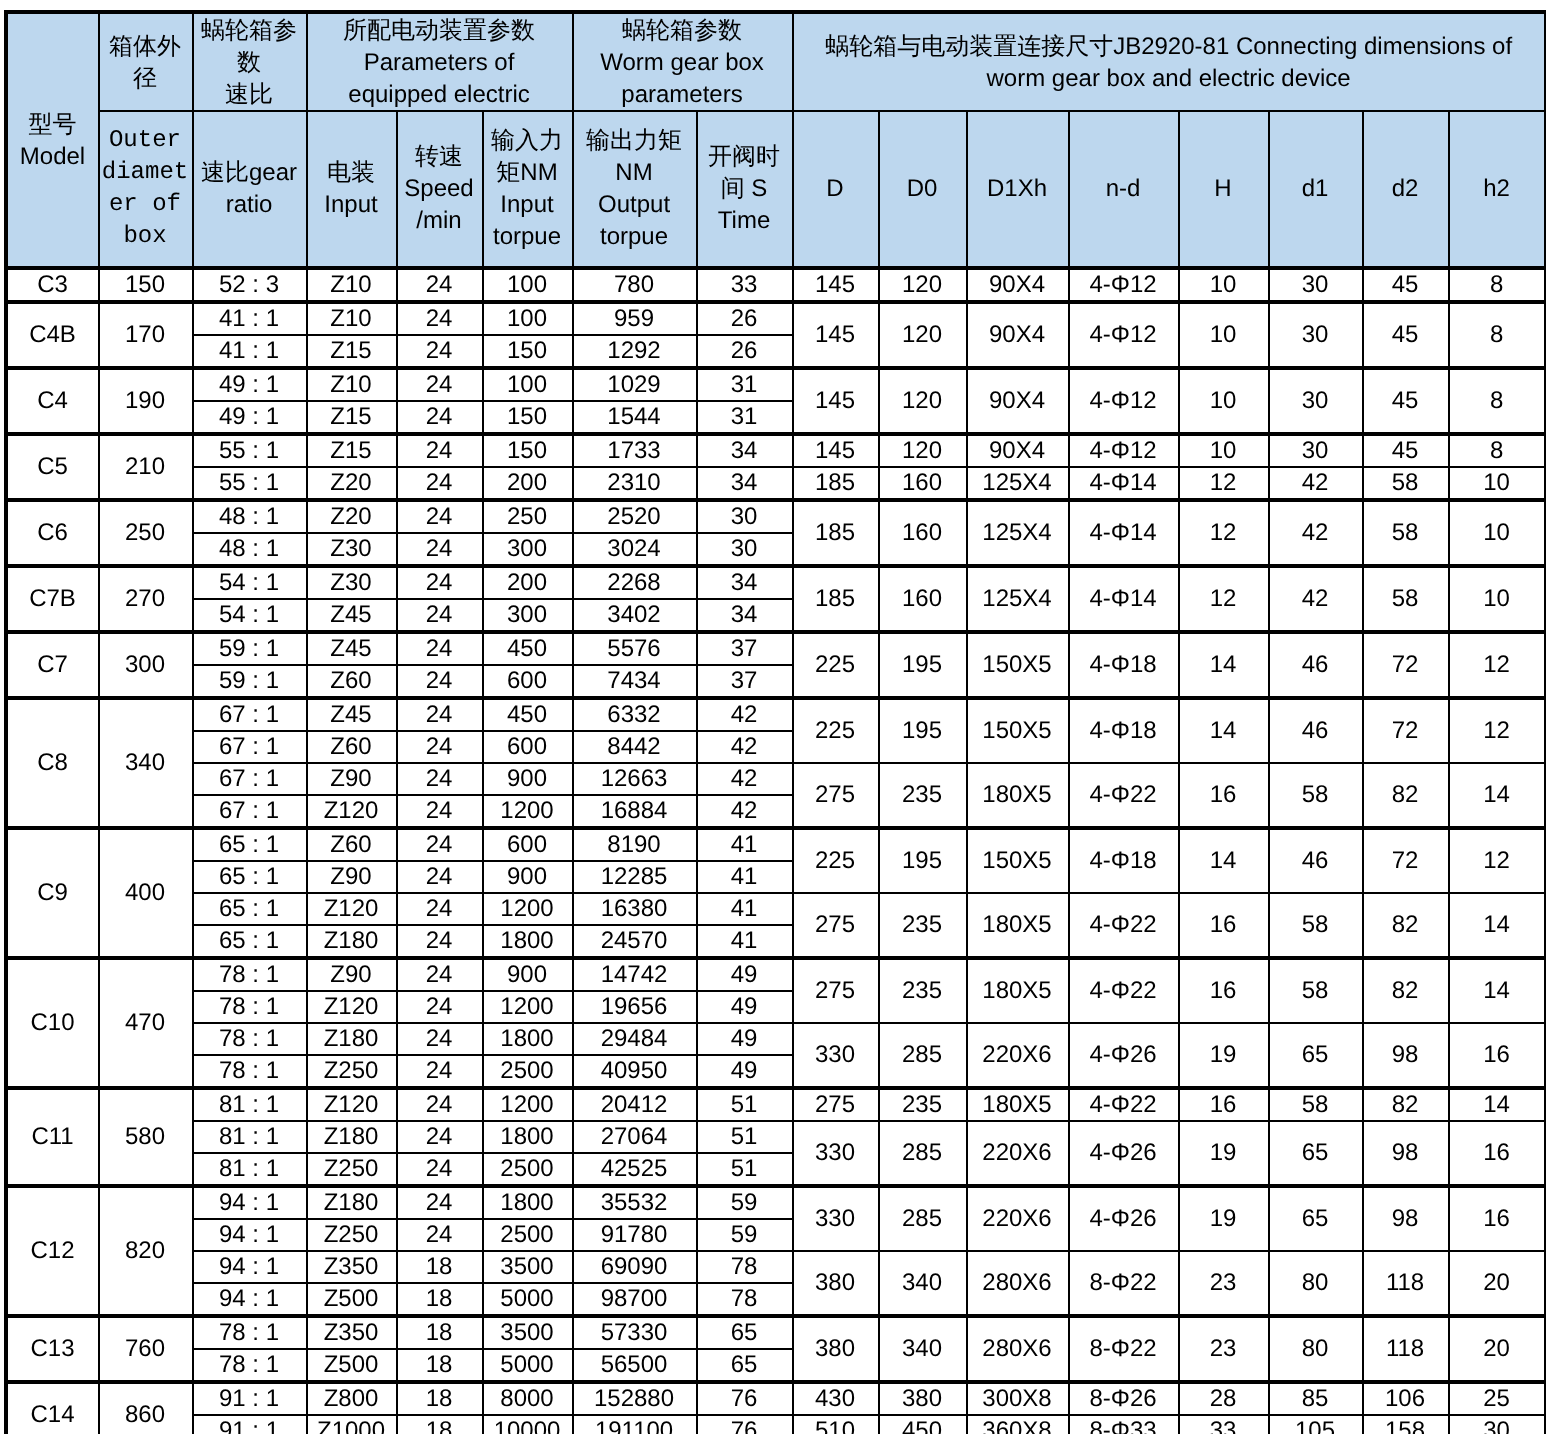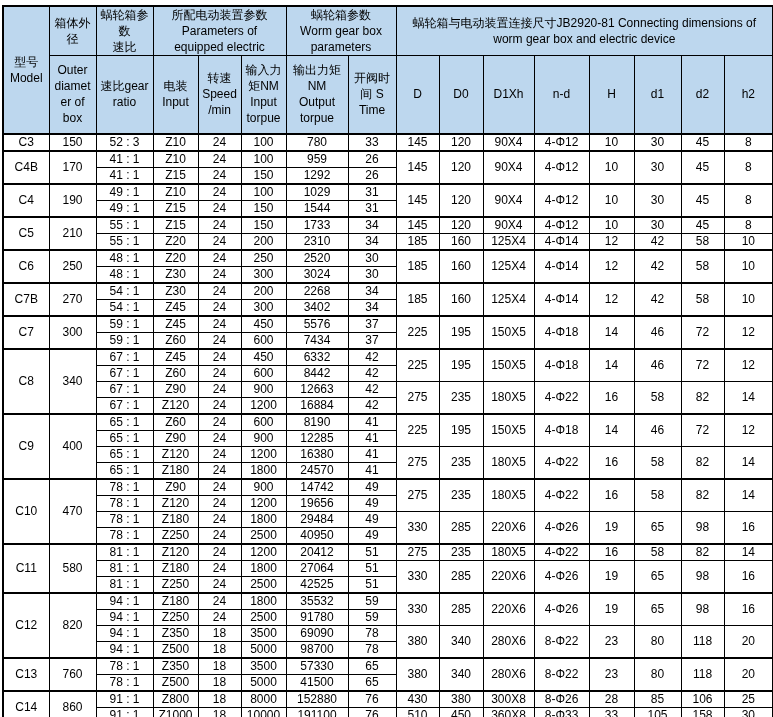--- a/index.html
+++ b/index.html
@@ -34,21 +34,21 @@
   .specs thead th {
     background: #BDD7EE;
     white-space: pre-line;
     line-height: 16px;
   }
   .specs thead tr.hrow1 { height: 48px; }
   .specs thead tr.hrow2 { height: 78px; }
   .specs tbody tr { height: 15px; }
   .specs tbody td { background: #ffffff; line-height: 15px; }
   .specs tbody tr.group-start td { border-top: 2px solid #000000; }
-  .wrap-any { overflow-wrap: anywhere; word-break: break-all; }
+  .wrap-any { overflow-wrap: anywhere; word-break: break-all; font-family: Liberation Mono, monospace; }
   
   col.c1{width:46px} col.c2{width:47px} col.c3{width:57px} col.c4{width:45px}
   col.c5{width:43px} col.c6{width:45px} col.c7{width:62px} col.c8{width:48px}
   col.c9{width:43px} col.c10{width:44px} col.c11{width:51px} col.c12{width:55px}
   col.c13{width:45px} col.c14{width:47px} col.c15{width:43px} col.c16{width:49px}
 </style>
 </head>
 <body>
 
 <div class="page">
@@ -562,21 +562,21 @@
           <td rowspan="2">23</td>
           <td rowspan="2">80</td>
           <td rowspan="2">118</td>
           <td rowspan="2">20</td>
         </tr>
         <tr>
           <td>78 : 1</td>
           <td>Z500</td>
           <td>18</td>
           <td>5000</td>
-          <td>41500</td>
+          <td>56500</td>
           <td>65</td>
         </tr>
         <tr class="group-start">
           <td rowspan="2">C14</td>
           <td rowspan="2">860</td>
           <td>91 : 1</td>
           <td>Z800</td>
           <td>18</td>
           <td>8000</td>
           <td>152880</td>

